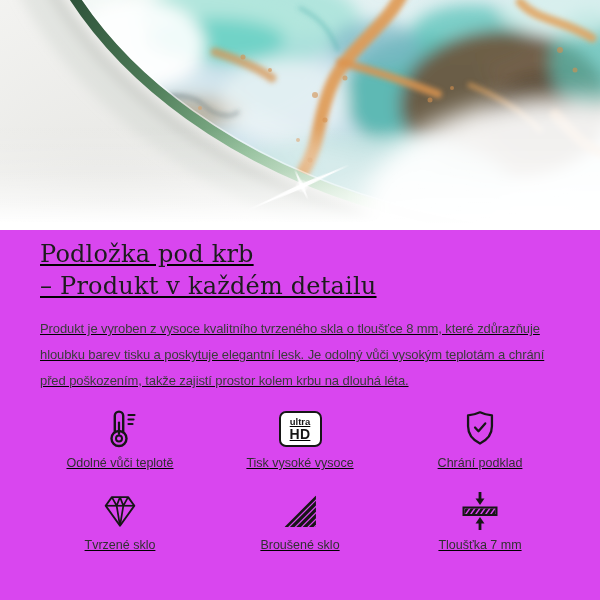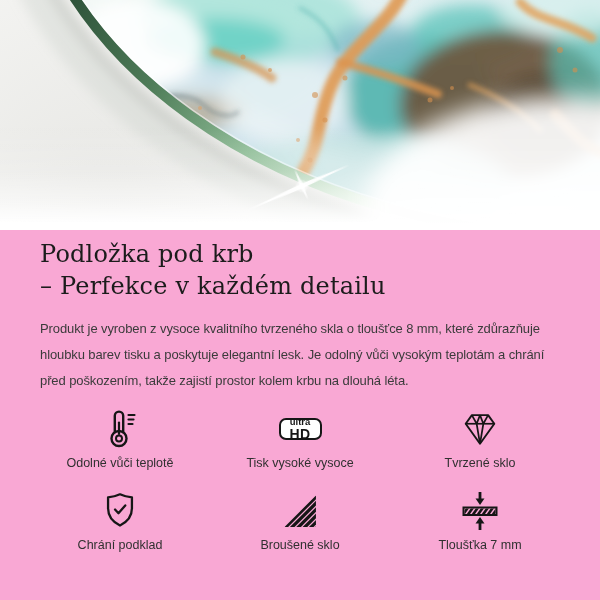--- a/index.html
+++ b/index.html
@@ -1,18 +1,18 @@
 <!DOCTYPE html>
 <html><head>
 <meta charset="utf-8">
 <style>
   html,body { margin:0; padding:0; background:#ffffff; }
   .page {
     width:600px; height:600px; position:relative; overflow:hidden;
-    background:#f9a8d4; font-family:"Liberation Sans", sans-serif;
+    background:#d946ef; font-family:"Liberation Sans", sans-serif;text-decoration:underline;
   }
   .hero { height:230px; overflow:hidden; position:relative; }
   .hero svg { display:block; }
   .title {
     margin:8px 40px 0 40px;
     font-family:"DejaVu Serif", serif;
     font-weight:400;
     font-size:24px;
     line-height:32px;
     color:#1c1c1c;
@@ -30,21 +30,21 @@
     margin:12px 30px 0 30px;
     display:grid;
     grid-template-columns:repeat(3, 1fr);
     row-gap:18px;
   }
   .feature { display:flex; flex-direction:column; align-items:center; }
   .icon-wrap { height:46px; display:flex; align-items:center; justify-content:center; }
   .feature-label { margin-top:4px; font-size:12.5px; color:#303030; white-space:nowrap; }
   .ficon { stroke:#161616; fill:none; }
   .hd-box {
-    width:43px; height:22px; box-sizing:border-box;
+    width:43px; height:36px; box-sizing:border-box;
     border:2.6px solid #161616; border-radius:7px;
     display:flex; flex-direction:column; align-items:center; justify-content:center;
     color:#161616; background:#ffffff;
   }
   .hd-top { font-size:9.5px; font-weight:600; line-height:1; margin-bottom:1px; }
   .hd-bottom { font-size:14px; font-weight:800; line-height:1; letter-spacing:0.3px; }
 </style>
 </head>
 <body>
 
@@ -158,21 +158,21 @@
         <polygon points="-60,0 0,-2.4 52,0 0,2.4" fill="#ffffff" opacity="0.95"></polygon>
         <polygon points="0,-18 2.2,0 0,15 -2.2,0" fill="#ffffff" opacity="0.85"></polygon>
         <circle r="2.6" fill="#ffffff"></circle>
         <circle r="6" fill="#ffffff" opacity="0.35"></circle>
       </g>
     </svg>
   </div>
 
   <h1 class="title">
     <span>Podložka pod krb</span><br>
-    <span>– Perfekce v každém detailu</span>
+    <span>– Produkt v každém detailu</span>
   </h1>
 
   <p class="desc">Produkt je vyroben z vysoce kvalitního tvrzeného skla o tloušťce 8 mm, které zdůrazňuje hloubku barev tisku a poskytuje elegantní lesk. Je odolný vůči vysokým teplotám a chrání před poškozením, takže zajistí prostor kolem krbu na dlouhá léta.</p>
 
   <div class="features">
 
     <div class="feature">
       <div class="icon-wrap">
         <svg class="ficon" viewBox="0 0 44 44" width="44" height="44" stroke-linecap="round">
           <path d="M16.8 25 V8.8 A4.2 4.2 0 0 1 25.2 8.8 V25" stroke-width="2.4"></path>
@@ -190,37 +190,37 @@
         <div class="hd-box">
           <span class="hd-top">ultra</span>
           <span class="hd-bottom">HD</span>
         </div>
       </div>
       <div class="feature-label">Tisk vysoké vysoce</div>
     </div>
 
     <div class="feature">
       <div class="icon-wrap">
+        <svg class="ficon" viewBox="0 0 44 44" width="42" height="42" stroke-linecap="round" stroke-linejoin="round">
+          <path d="M22 4.5 C25.8 6.3 29.8 7.3 34.5 7.7 V19.2 C34.5 27.8 29.5 33.6 22 37.2 C14.5 33.6 9.5 27.8 9.5 19.2 V7.7 C14.2 7.3 18.2 6.3 22 4.5 Z" stroke-width="2.4"></path>
+          <path d="M16.8 20.5 L20.4 24.3 L27.5 16.2" stroke-width="2.4"></path>
+        </svg>
+      </div>
+      <div class="feature-label">Chrání podklad</div>
+    </div>
+
+    <div class="feature">
+      <div class="icon-wrap">
         <svg class="ficon" viewBox="0 0 44 44" width="42" height="42" stroke-linejoin="round">
           <path d="M7 16.5 L13.5 7.5 H30.5 L37 16.5 L22 37.5 Z" stroke-width="2"></path>
           <path d="M7 16.5 H37" stroke-width="1.8"></path>
           <path d="M13.5 7.5 L18.5 16.5 M30.5 7.5 L25.5 16.5 M22 7.5 L18.5 16.5 M22 7.5 L25.5 16.5 M18.5 16.5 L22 37.5 M25.5 16.5 L22 37.5" stroke-width="1.8"></path>
         </svg>
       </div>
       <div class="feature-label">Tvrzené sklo</div>
-    </div>
-
-    <div class="feature">
-      <div class="icon-wrap">
-        <svg class="ficon" viewBox="0 0 44 44" width="42" height="42" stroke-linecap="round" stroke-linejoin="round">
-          <path d="M22 4.5 C25.8 6.3 29.8 7.3 34.5 7.7 V19.2 C34.5 27.8 29.5 33.6 22 37.2 C14.5 33.6 9.5 27.8 9.5 19.2 V7.7 C14.2 7.3 18.2 6.3 22 4.5 Z" stroke-width="2.4"></path>
-          <path d="M16.8 20.5 L20.4 24.3 L27.5 16.2" stroke-width="2.4"></path>
-        </svg>
-      </div>
-      <div class="feature-label">Chrání podklad</div>
     </div>
 
     <div class="feature">
       <div class="icon-wrap">
         <svg viewBox="0 0 44 44" width="40" height="40">
           <clipPath id="triClip">
               <polygon points="5,39.5 39.5,39.5 39.5,5"></polygon>
             </clipPath>
           <g clip-path="url(#triClip)" stroke="#161616" stroke-width="3.6">
             <line x1="2" y1="44" x2="46" y2="0"></line>

